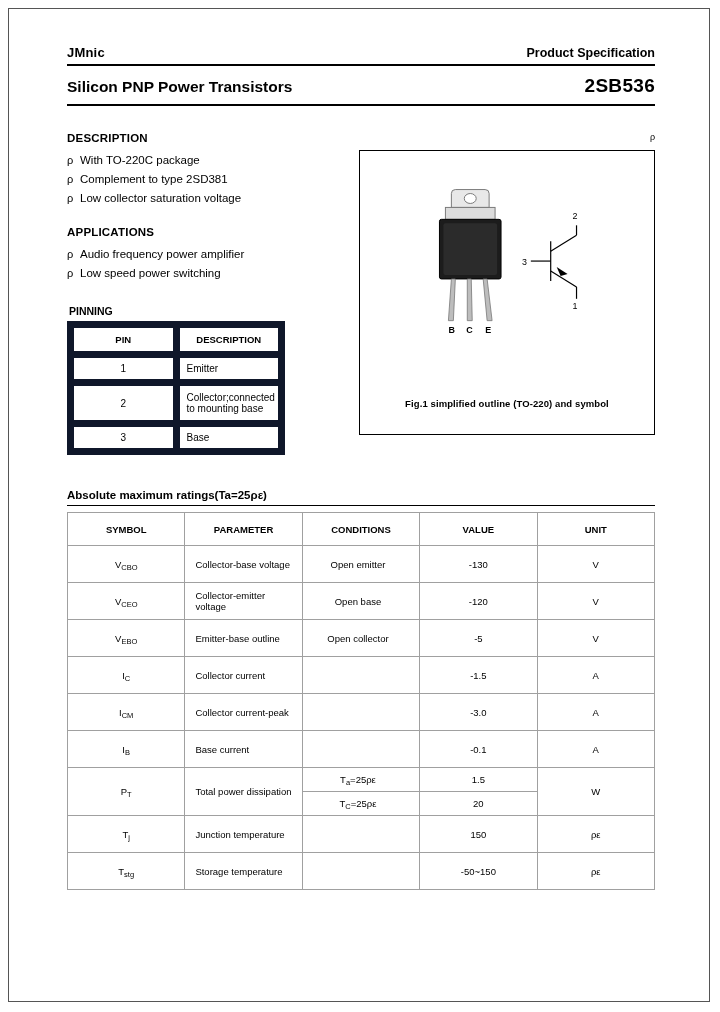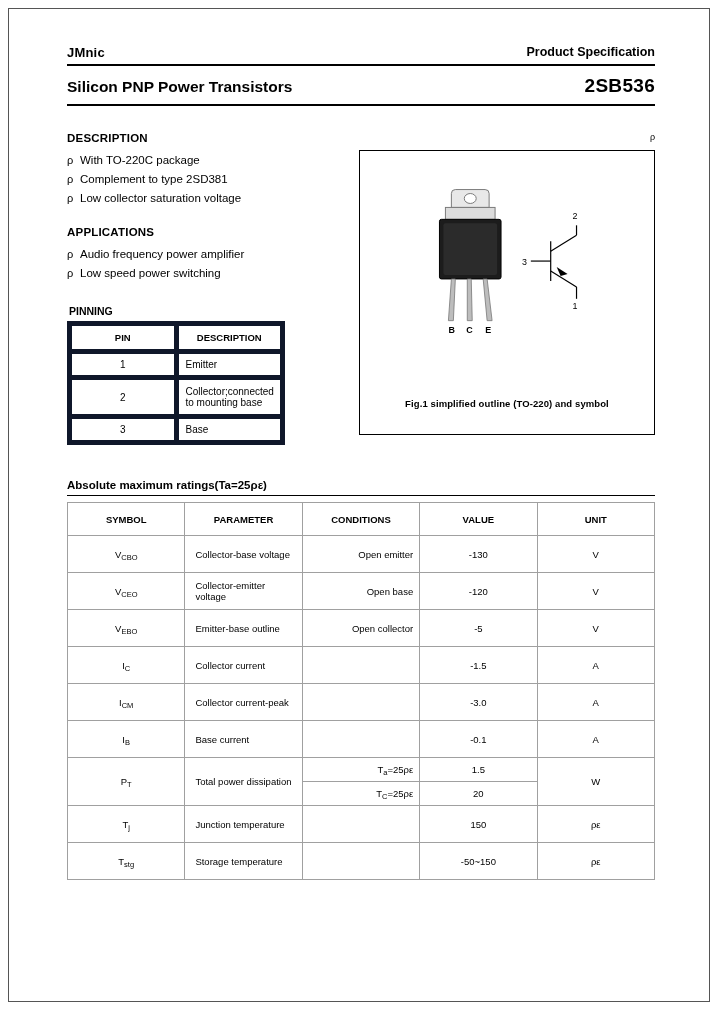--- a/index.html
+++ b/index.html
@@ -27,21 +27,21 @@
   .inner {
     position: absolute;
     left: 58px;
     top: 36px;
     width: 588px;
   }
   
   .hdr {
     display: flex;
     justify-content: space-between;
-    align-items: flex-start;
+    align-items: center;
     font-weight: bold;
     font-size: 12.5px;
     padding-bottom: 3px;
   }
   .hdr .brand { font-size: 13px; letter-spacing: 0.2px; }
   .hdr .spec { font-size: 12.5px; }
   .rule-thick {
     border-top: 2px solid #000;
     margin-top: 1px;
   }
@@ -87,21 +87,21 @@
     font-size: 10.5px;
     font-weight: bold;
     margin: 0 0 4px 2px;
   }
   table.pin {
     border-collapse: collapse;
     width: 218px;
     table-layout: fixed;
   }
   table.pin th, table.pin td {
-    border: 5px solid #0f172a;
+    border: 7px solid #0f172a;
     font-size: 10px;
     padding: 5px 6px;
     vertical-align: middle;
   }
   table.pin th {
     text-align: center;
     font-weight: bold;
     font-size: 9.5px;
     padding: 6px 4px;
   }
@@ -164,21 +164,21 @@
     vertical-align: middle;
   }
   table.rt th {
     font-weight: bold;
     text-align: center;
     font-size: 9.5px;
     height: 20px;
   }
   table.rt td.sym { text-align: center; width: 72px; height: 24px; }
   table.rt td.par { text-align: left; padding-left: 10px; width: 186px; }
-  table.rt td.cond { text-align: right; padding-left: 0; width: 216px; }
+  table.rt td.cond { text-align: center; padding-left: 0; width: 216px; }
   table.rt td.val { text-align: center; width: 62px; }
   table.rt td.unit { text-align: center; width: 52px; }
   sub { font-size: 7.5px; vertical-align: baseline; position: relative; top: 2px; }
 </style>
 </head>
 <body>
 
 <div class="page">
   <div class="inner">
 

